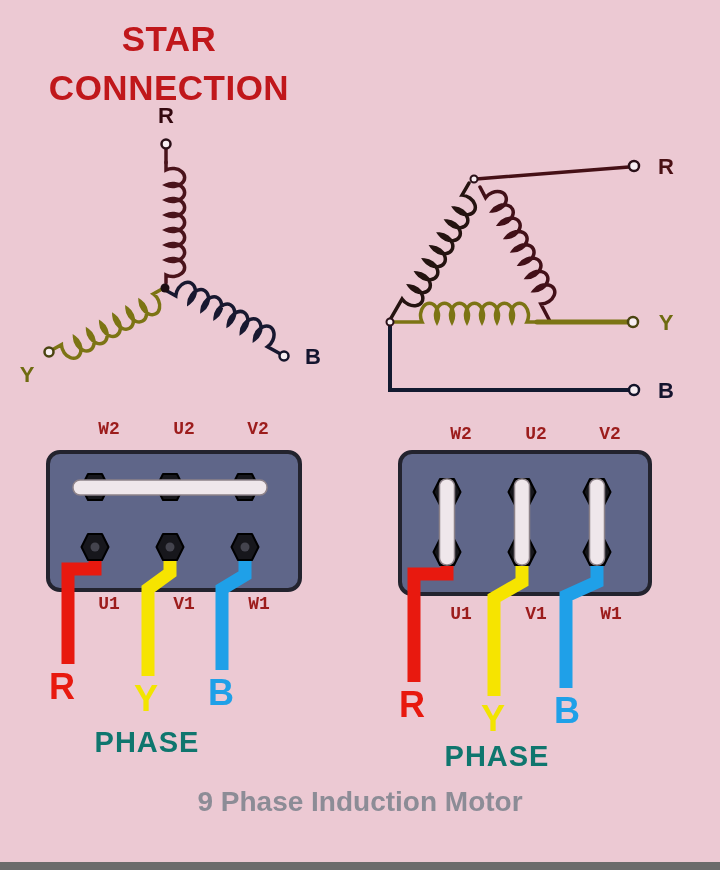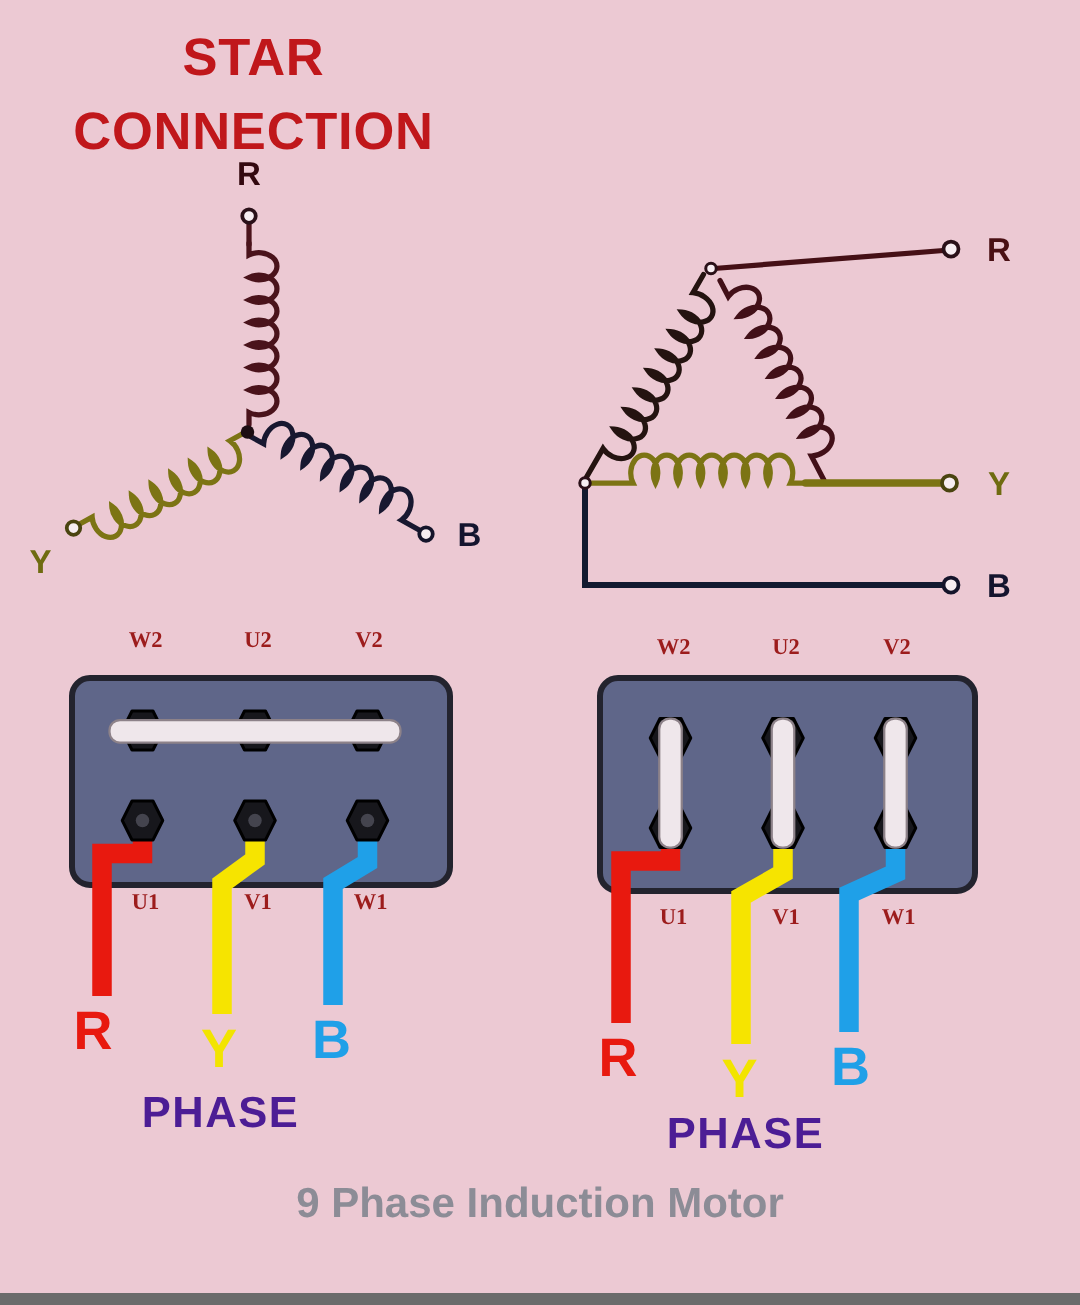--- a/index.html
+++ b/index.html
@@ -11,25 +11,26 @@
   }
   #diagram-svg { position:absolute; left:0; top:0; }
   .lbl { position:absolute; font-weight:bold; white-space:nowrap; }
   .title {
     position:absolute; font-weight:bold; font-size:35px; line-height:1.4;
     color:#c0171b; text-align:center; letter-spacing:0.5px;
     font-family:"Liberation Sans", sans-serif;
   }
   .termlbl { font-size:22px; transform:translateX(-50%); }
   .blocklbl {
-    font-family:Liberation Serif, serif; font-size:15px; color:#9c1c1c;
+    font-family:Liberation Mono, monospace; font-size:18px; color:#9c1c1c;
     transform:translateX(-50%);
+    margin-left:12px;
   }
   .phaselet { font-size:36px; transform:translateX(-50%); }
-  .phaseword { font-size:29px; color:#4c1d95; letter-spacing:1px; transform:translateX(-50%); }
+  .phaseword { font-size:29px; color:#0f766e; letter-spacing:1px; transform:translateX(-50%); }
   .footer {
     position:absolute; width:100%; text-align:center; font-weight:bold;
     font-size:28px; color:#8c8c96;
   }
 </style>
 </head>
 <body>
 
 <div id="canvas">
 

